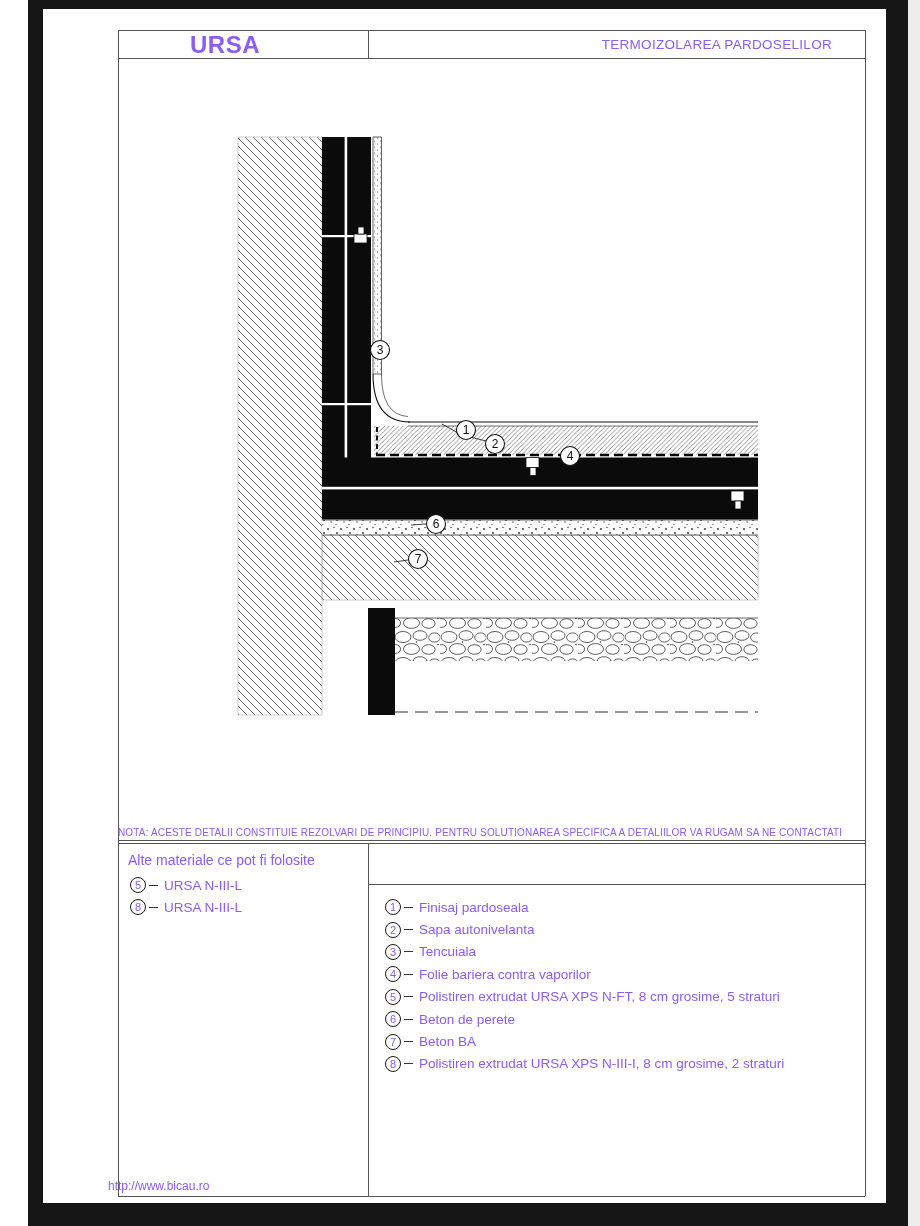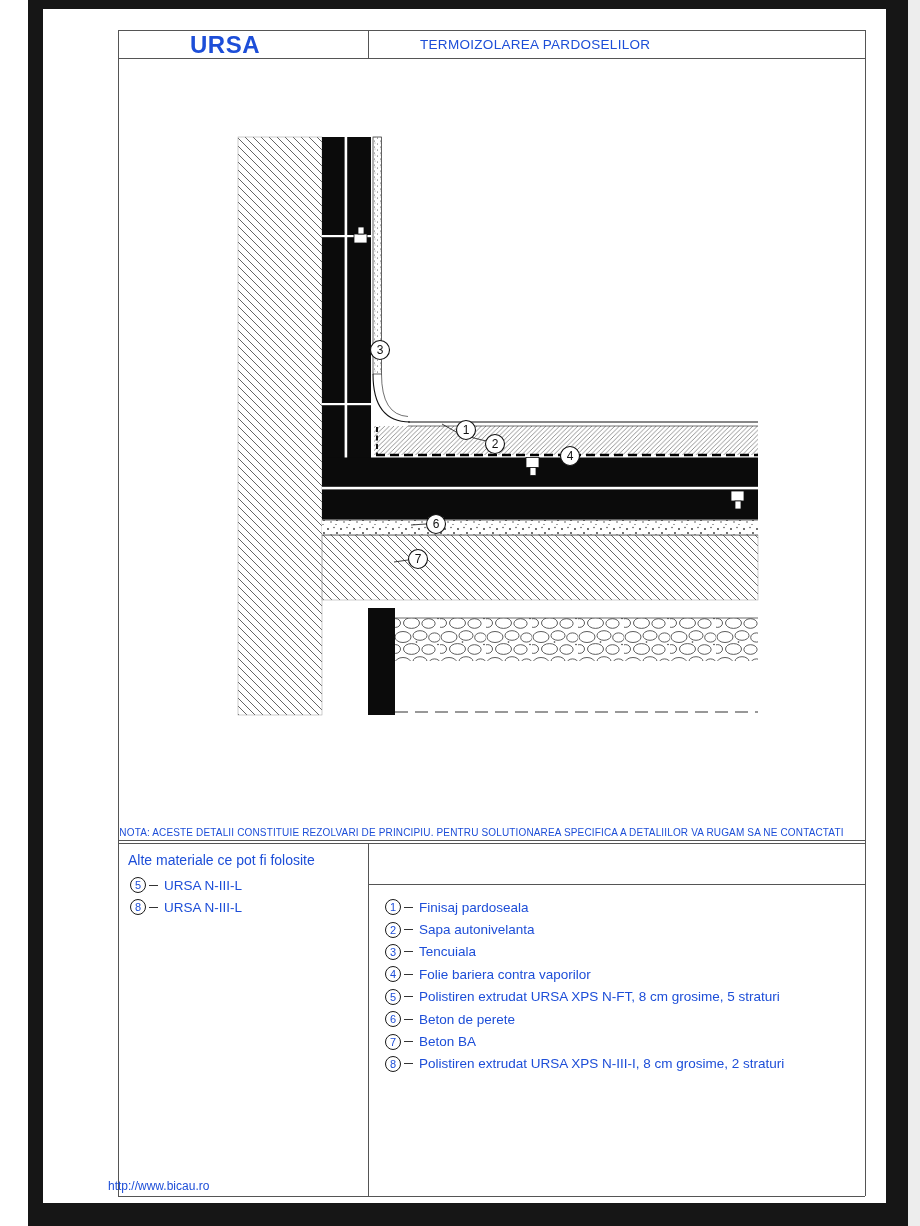--- a/index.html
+++ b/index.html
@@ -1,26 +1,26 @@
 <!DOCTYPE html>
 <html><head>
 <meta charset="utf-8">
 <style>
   *{margin:0;padding:0;box-sizing:border-box}
   html,body{background:#fff}
   .page{position:relative;width:920px;height:1226px;background:#fff;overflow:hidden;
-        font-family:"Liberation Sans",sans-serif;color:#1d4ed8}
+        font-family:"Liberation Sans",sans-serif;color:#8b5cf6}
   .bar{position:absolute;background:#161616}
   .edge-gray{position:absolute;background:#ededed}
   .hline{position:absolute;height:1px;background:#555}
   .vline{position:absolute;width:1px;background:#555}
   .logo{position:absolute;left:190px;top:31px;font-size:24px;font-weight:bold;letter-spacing:.5px}
-  .doc-title{position:absolute;left:420px;top:37px;width:412px;text-align:left;
+  .doc-title{position:absolute;left:420px;top:37px;width:412px;text-align:right;
              font-size:13.5px;letter-spacing:.3px}
-  .nota{position:absolute;left:108px;top:827px;width:747px;text-align:center;
+  .nota{position:absolute;left:118px;top:827px;width:747px;
         font-size:10px;letter-spacing:.15px;white-space:nowrap}
   .alt-heading{position:absolute;left:128px;top:852px;font-size:14px}
   .alt-row{position:absolute;left:130px;display:flex;align-items:center;height:18px}
   .detail-title{position:absolute;left:378px;top:845px;width:482px;font-weight:bold;
                 font-size:15px;line-height:19px}
   .legend{position:absolute;left:385px;top:896px;display:flex;flex-direction:column}
   .legend-row{display:flex;align-items:center;height:22.4px}
   .ncircle{width:16px;height:16px;border:1px solid #1a1a1a;border-radius:50%;
            display:flex;align-items:center;justify-content:center;font-size:11px;
            flex:0 0 16px;background:#fff}

